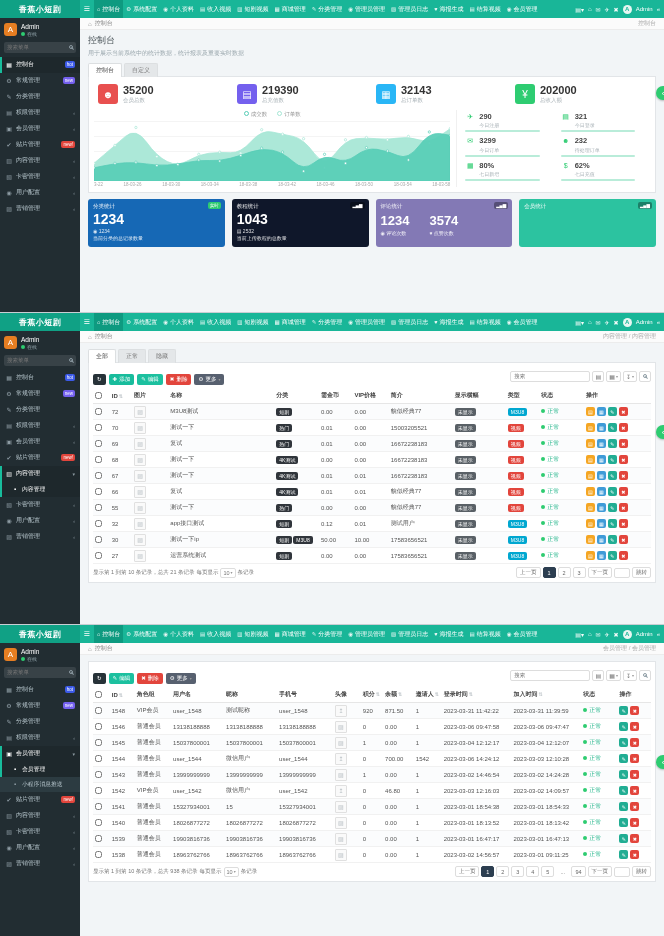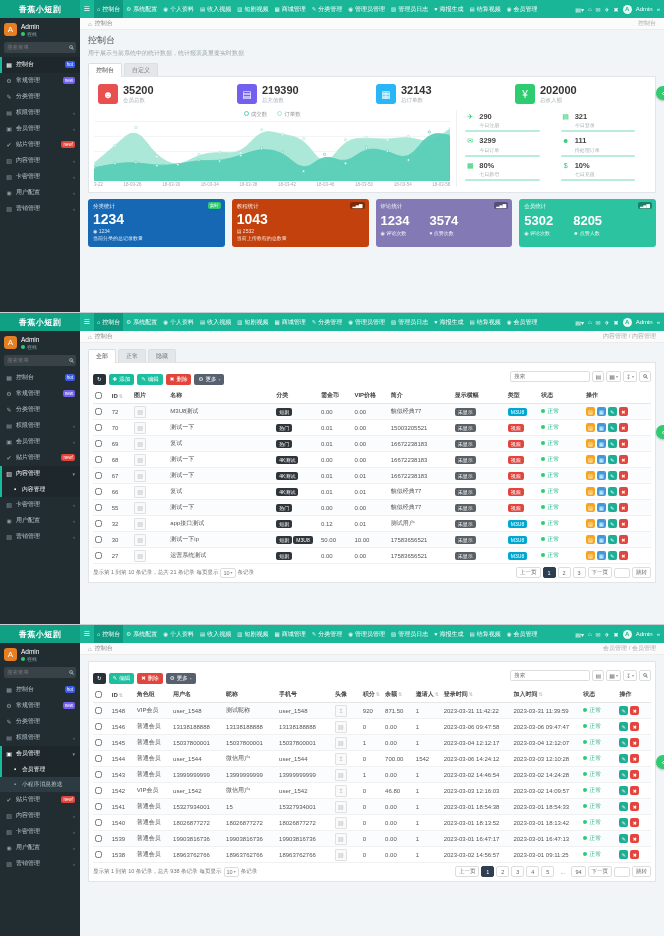--- a/index.html
+++ b/index.html
@@ -358,50 +358,50 @@
             <div class="mini">
               <span class="mini-icon">✉</span>
               <div>
                 <div class="mini-num">3299</div>
                 <div class="mini-label">今日订单</div>
               </div>
             </div>
             <div class="mini">
               <span class="mini-icon">☻</span>
               <div>
-                <div class="mini-num">111</div>
+                <div class="mini-num">232</div>
                 <div class="mini-label">待处理订单</div>
               </div>
             </div>
             <div class="mini">
               <span class="mini-icon">▦</span>
               <div>
                 <div class="mini-num">80%</div>
                 <div class="mini-label">七日新增</div>
               </div>
             </div>
             <div class="mini">
               <span class="mini-icon">$</span>
               <div>
-                <div class="mini-num">10%</div>
+                <div class="mini-num">62%</div>
                 <div class="mini-label">七日充值</div>
               </div>
             </div>
           </div>
       </div>
     </div>
     <div class="ccards" id="ccards0">
         <div class="ccard" style="background: rgb(22, 104, 181);">
           <div class="ccard-title">分类统计</div>
           <span class="ccard-badge green">实时</span>
           <div class="ccard-num">1234</div>
           <div class="ccard-sub">◉ 1234</div>
           <div class="ccard-sub">当前分类的总记录数量</div>
         </div>
-        <div class="ccard" style="background: #c2410c;">
+        <div class="ccard" style="background: #0f172a;">
           <div class="ccard-title">教程统计</div>
           <span class="ccard-badge">▂▄▆</span>
           <div class="ccard-num">1043</div>
           <div class="ccard-sub">▤ 2532</div>
           <div class="ccard-sub">当前上传教程的总数量</div>
         </div>
         <div class="ccard" style="background: rgb(131, 121, 181);">
           <div class="ccard-title">评论统计</div>
           <span class="ccard-badge">▂▄▆</span>
           <div class="ccard-duo">
@@ -411,30 +411,20 @@
             </div>
             <div>
               <div class="duo-num">3574</div>
               <div class="duo-label">♥ 点赞次数</div>
             </div>
           </div>
         </div>
         <div class="ccard" style="background: rgb(44, 195, 160);">
           <div class="ccard-title">会员统计</div>
           <span class="ccard-badge">▂▄▆</span>
-          <div class="ccard-duo">
-            <div>
-              <div class="duo-num">5302</div>
-              <div class="duo-label">◉ 评论次数</div>
-            </div>
-            <div>
-              <div class="duo-num">8205</div>
-              <div class="duo-label">☻ 点赞人数</div>
-            </div>
-          </div>
         </div>
       </div>
   </div>
   <div class="fab fab1">‹</div>
 </div>
 
 <div class="screen">
   <div class="topnav">
       <div class="brand">香蕉小短剧</div>
       <span class="nav-burger">☰</span>

